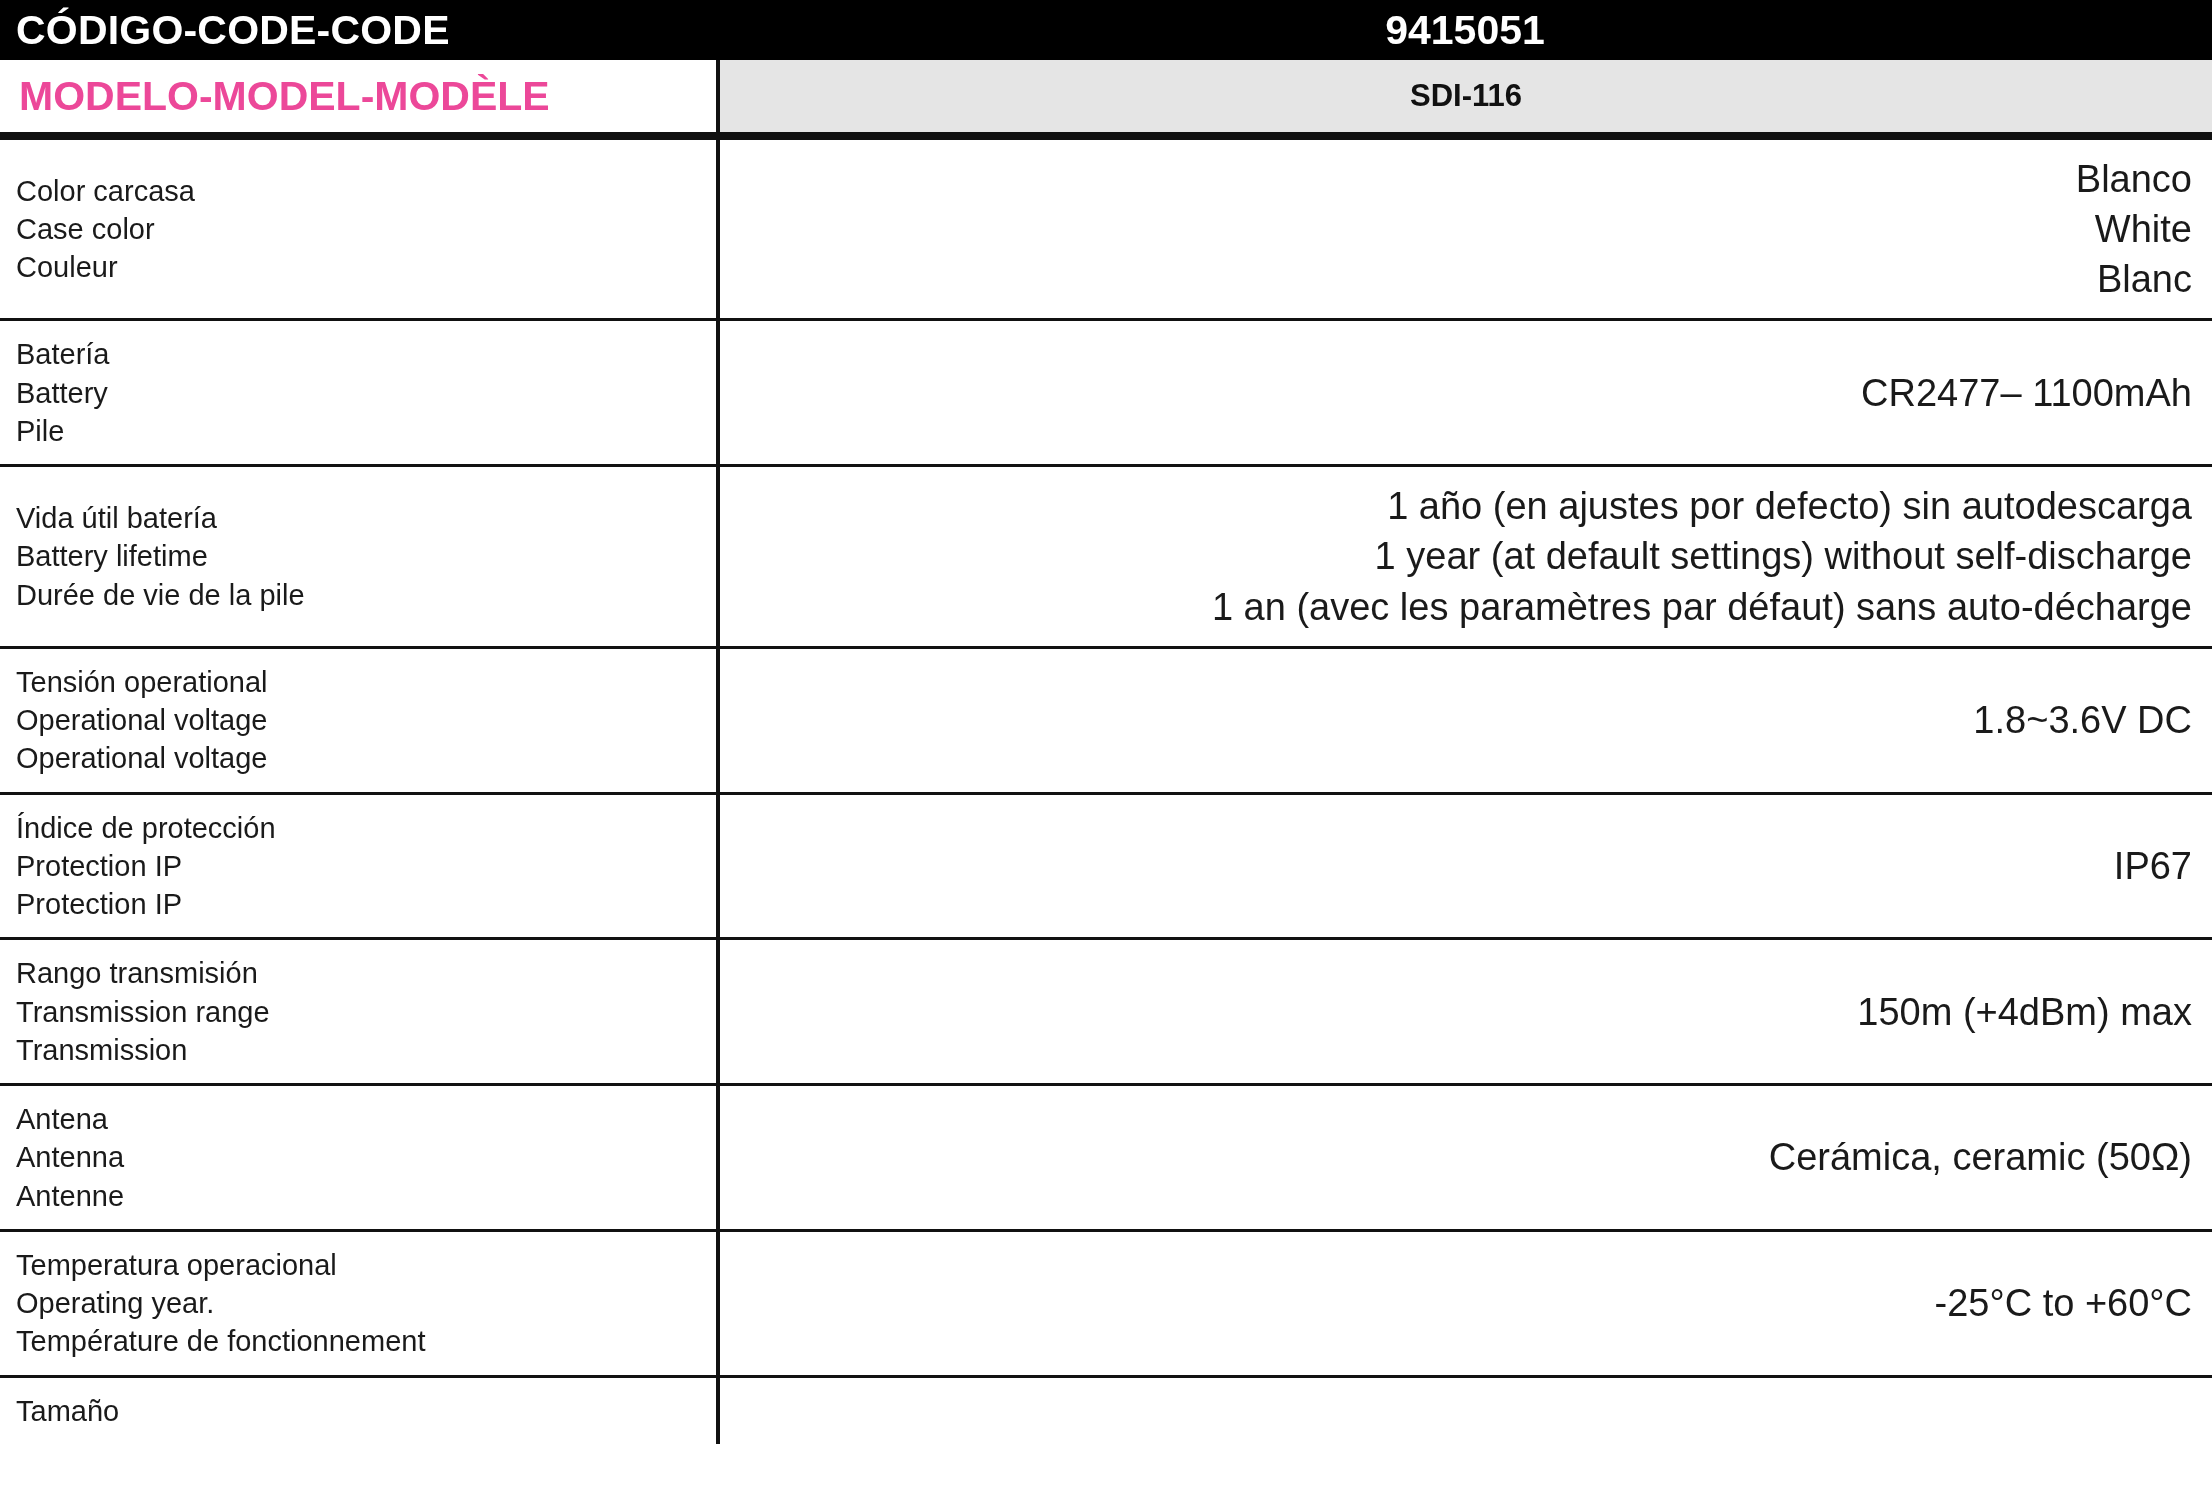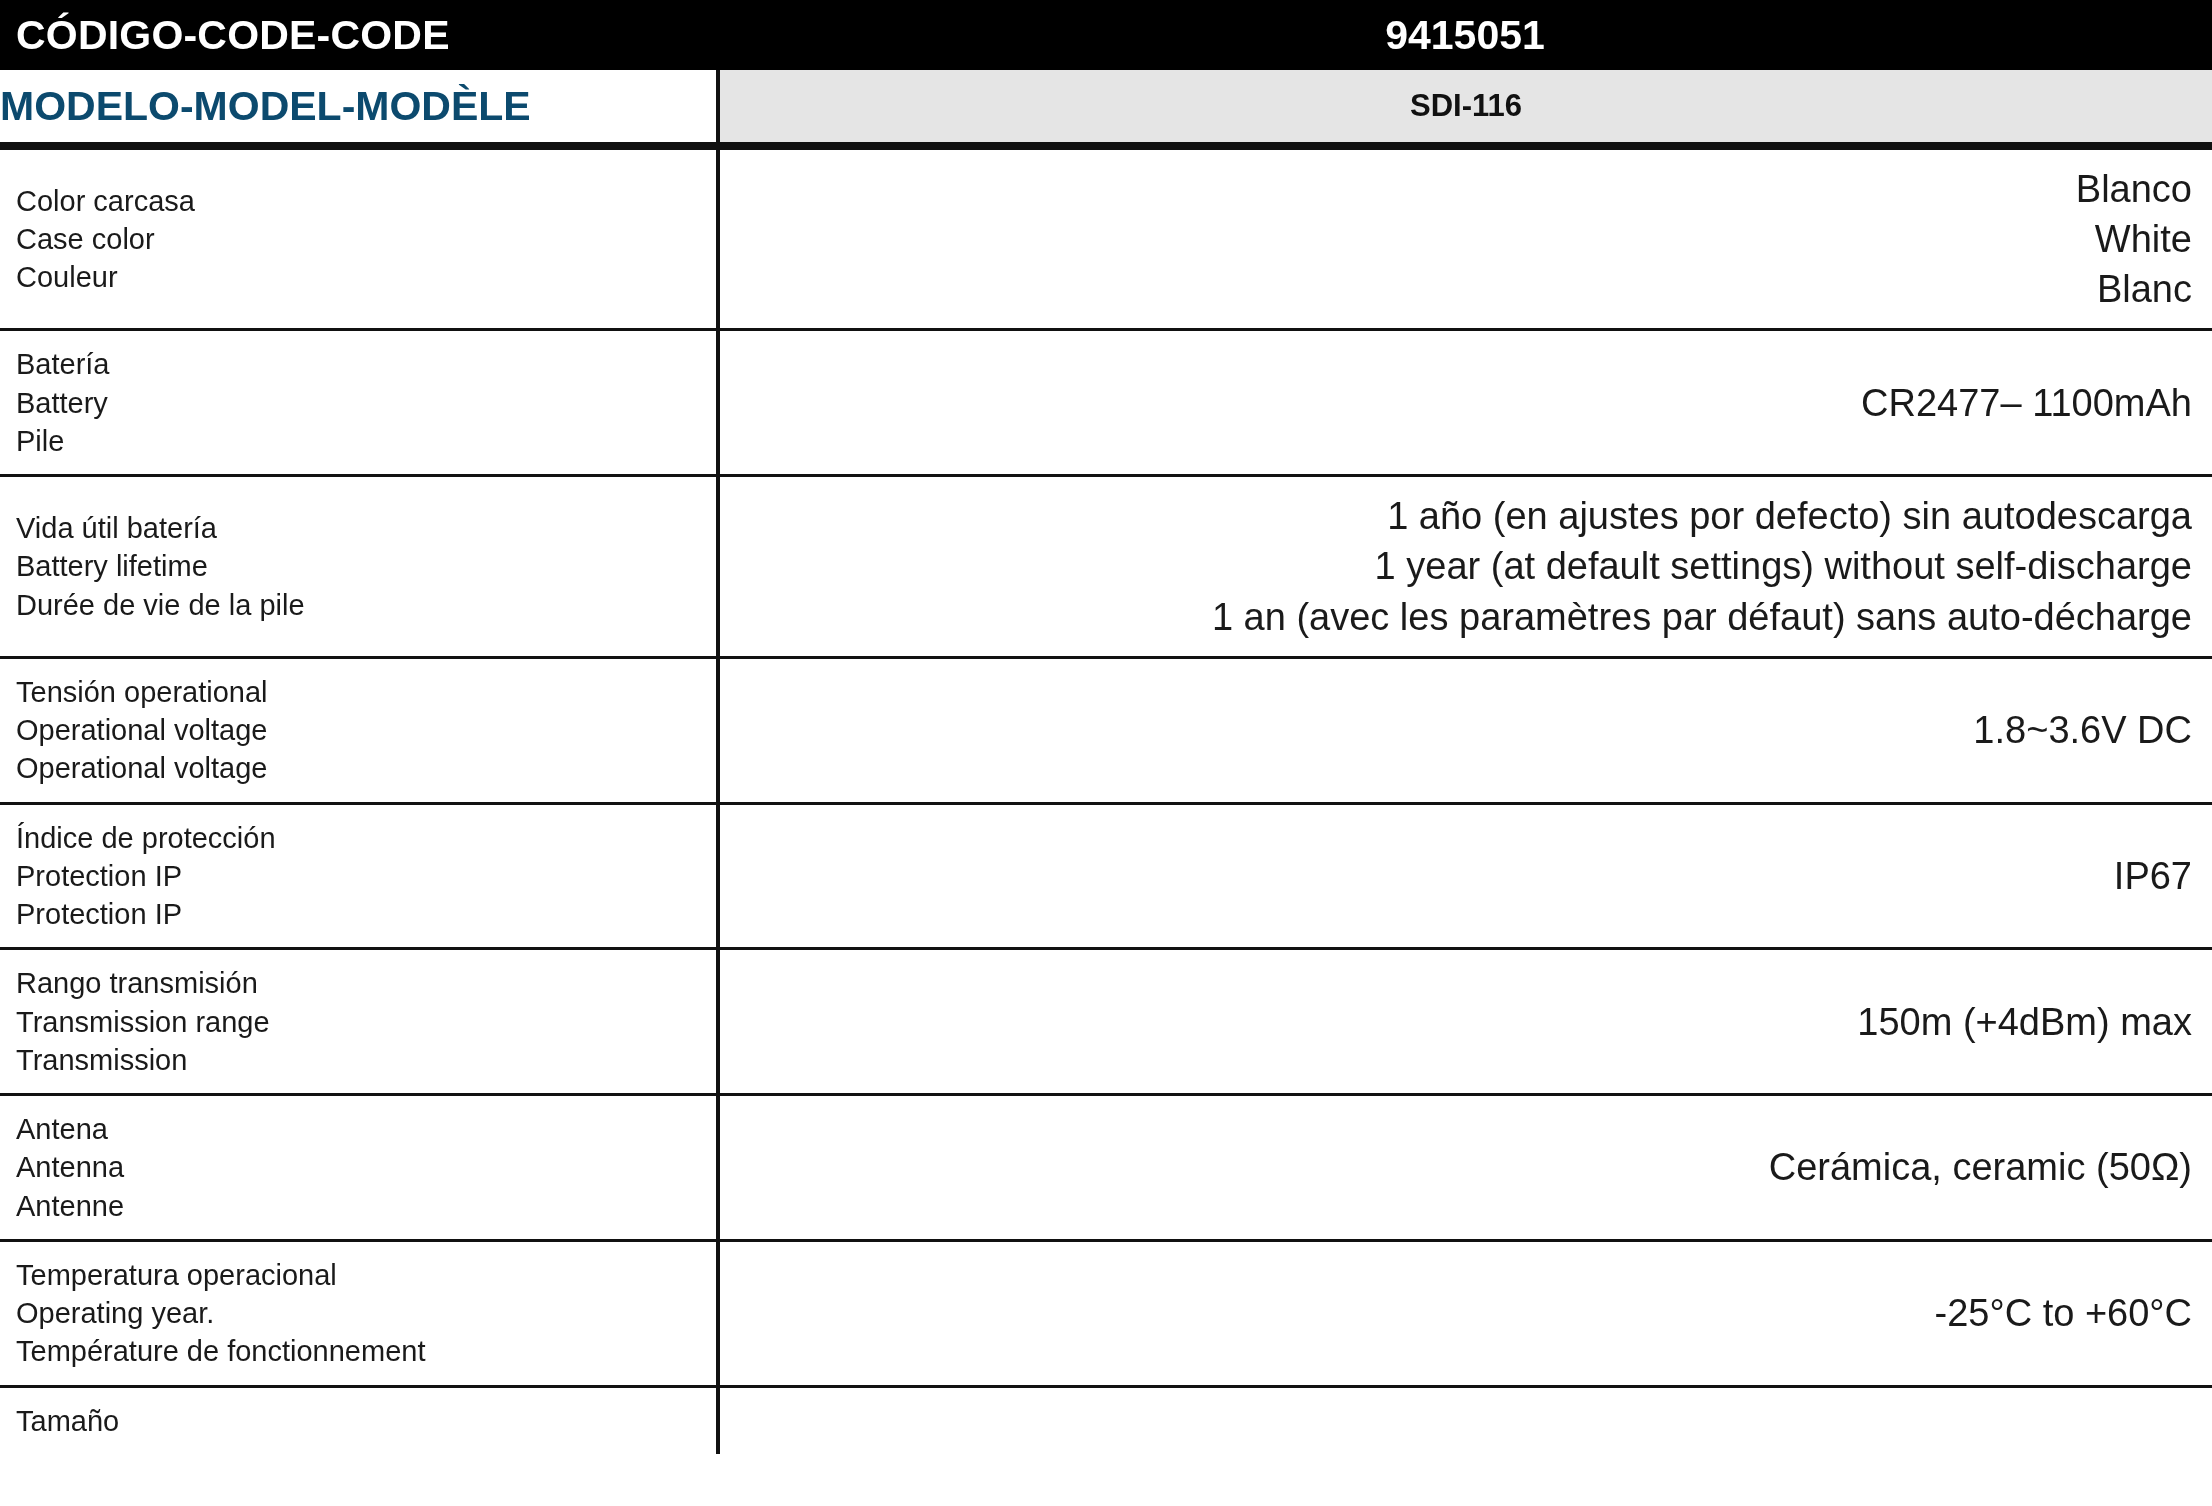--- a/index.html
+++ b/index.html
@@ -19,21 +19,21 @@
     border-collapse: collapse;
     table-layout: fixed;
   }
 
   
   .row-code td {
     background: #000000;
     color: #ffffff;
     border: none;
     padding: 0;
-    height: 70px;
+    height: 60px;
     vertical-align: middle;
   }
   .row-code .label {
     font-size: 41px;
     font-weight: bold;
     letter-spacing: 0.2px;
     padding-left: 16px;
   }
   .row-code .value {
     font-size: 41px;
@@ -43,24 +43,24 @@
   }
 
   .row-model td {
     height: 72px;
     vertical-align: middle;
     border: none;
     padding: 0;
   }
   .row-model .label {
     background: #ffffff;
-    color: #0c4a6e;
+    color: #ec4899;
     font-size: 41px;
     font-weight: bold;
-    padding-left: 0;
+    padding-left: 19px;
     border-right: 4px solid #111111;
   }
   .row-model .value {
     background: #e5e5e5;
     color: #111111;
     font-size: 31px;
     font-weight: bold;
     text-align: center;
   }
 

